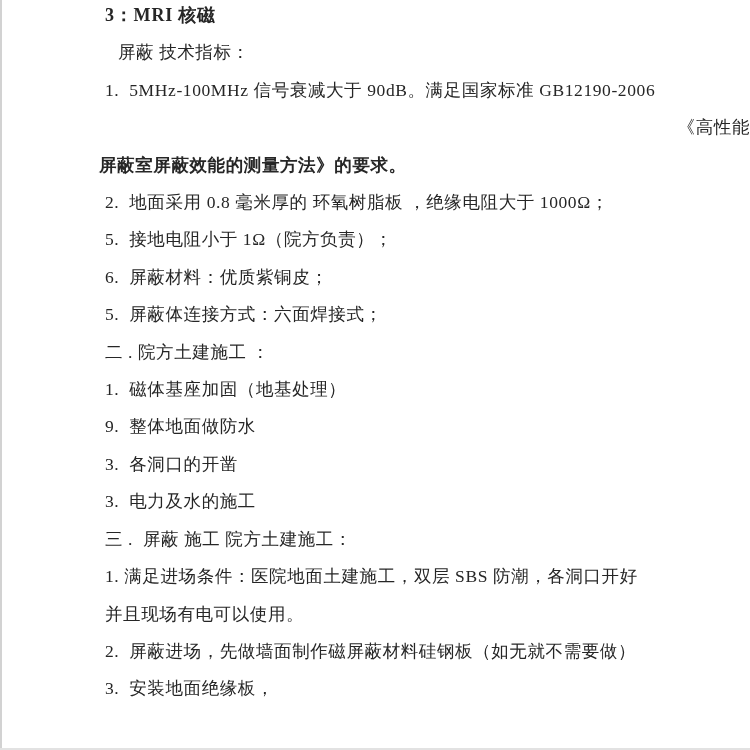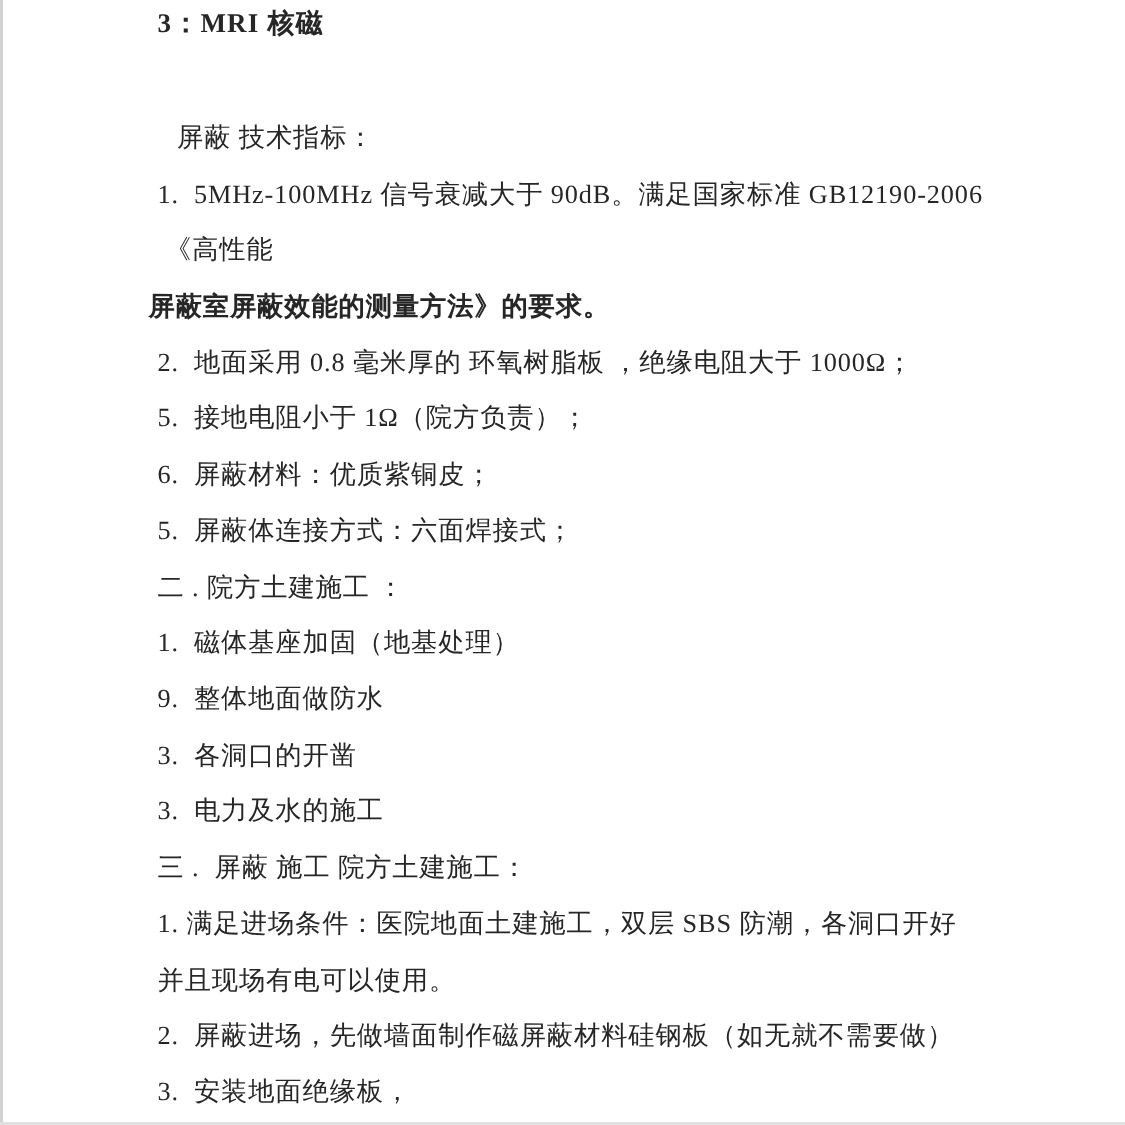--- a/index.html
+++ b/index.html
@@ -27,22 +27,22 @@
     font-size: 17.5px;
     line-height: 37.4px;
     white-space: pre;
     letter-spacing: 0.6px;
   }
   .b {
     font-weight: bold;
     font-size: 18px;
     letter-spacing: 0.8px;
   }
-  .in1 { padding-left: 13px; margin-top: 39px; }   
-  .in2 { padding-left: 5px; }    
+  .in1 { padding-left: 13px; }   
+  .in2 { padding-left: 5px; text-align: right; }    
   .out1 { margin-left: -6px; font-weight: bold; }   
   .edge-left {
     position: absolute;
     left: 0; top: 0;
     width: 2px; height: 100%;
     background: #d2d2d2;
   }
   .edge-bottom {
     position: absolute;
     left: 0; bottom: 0;

